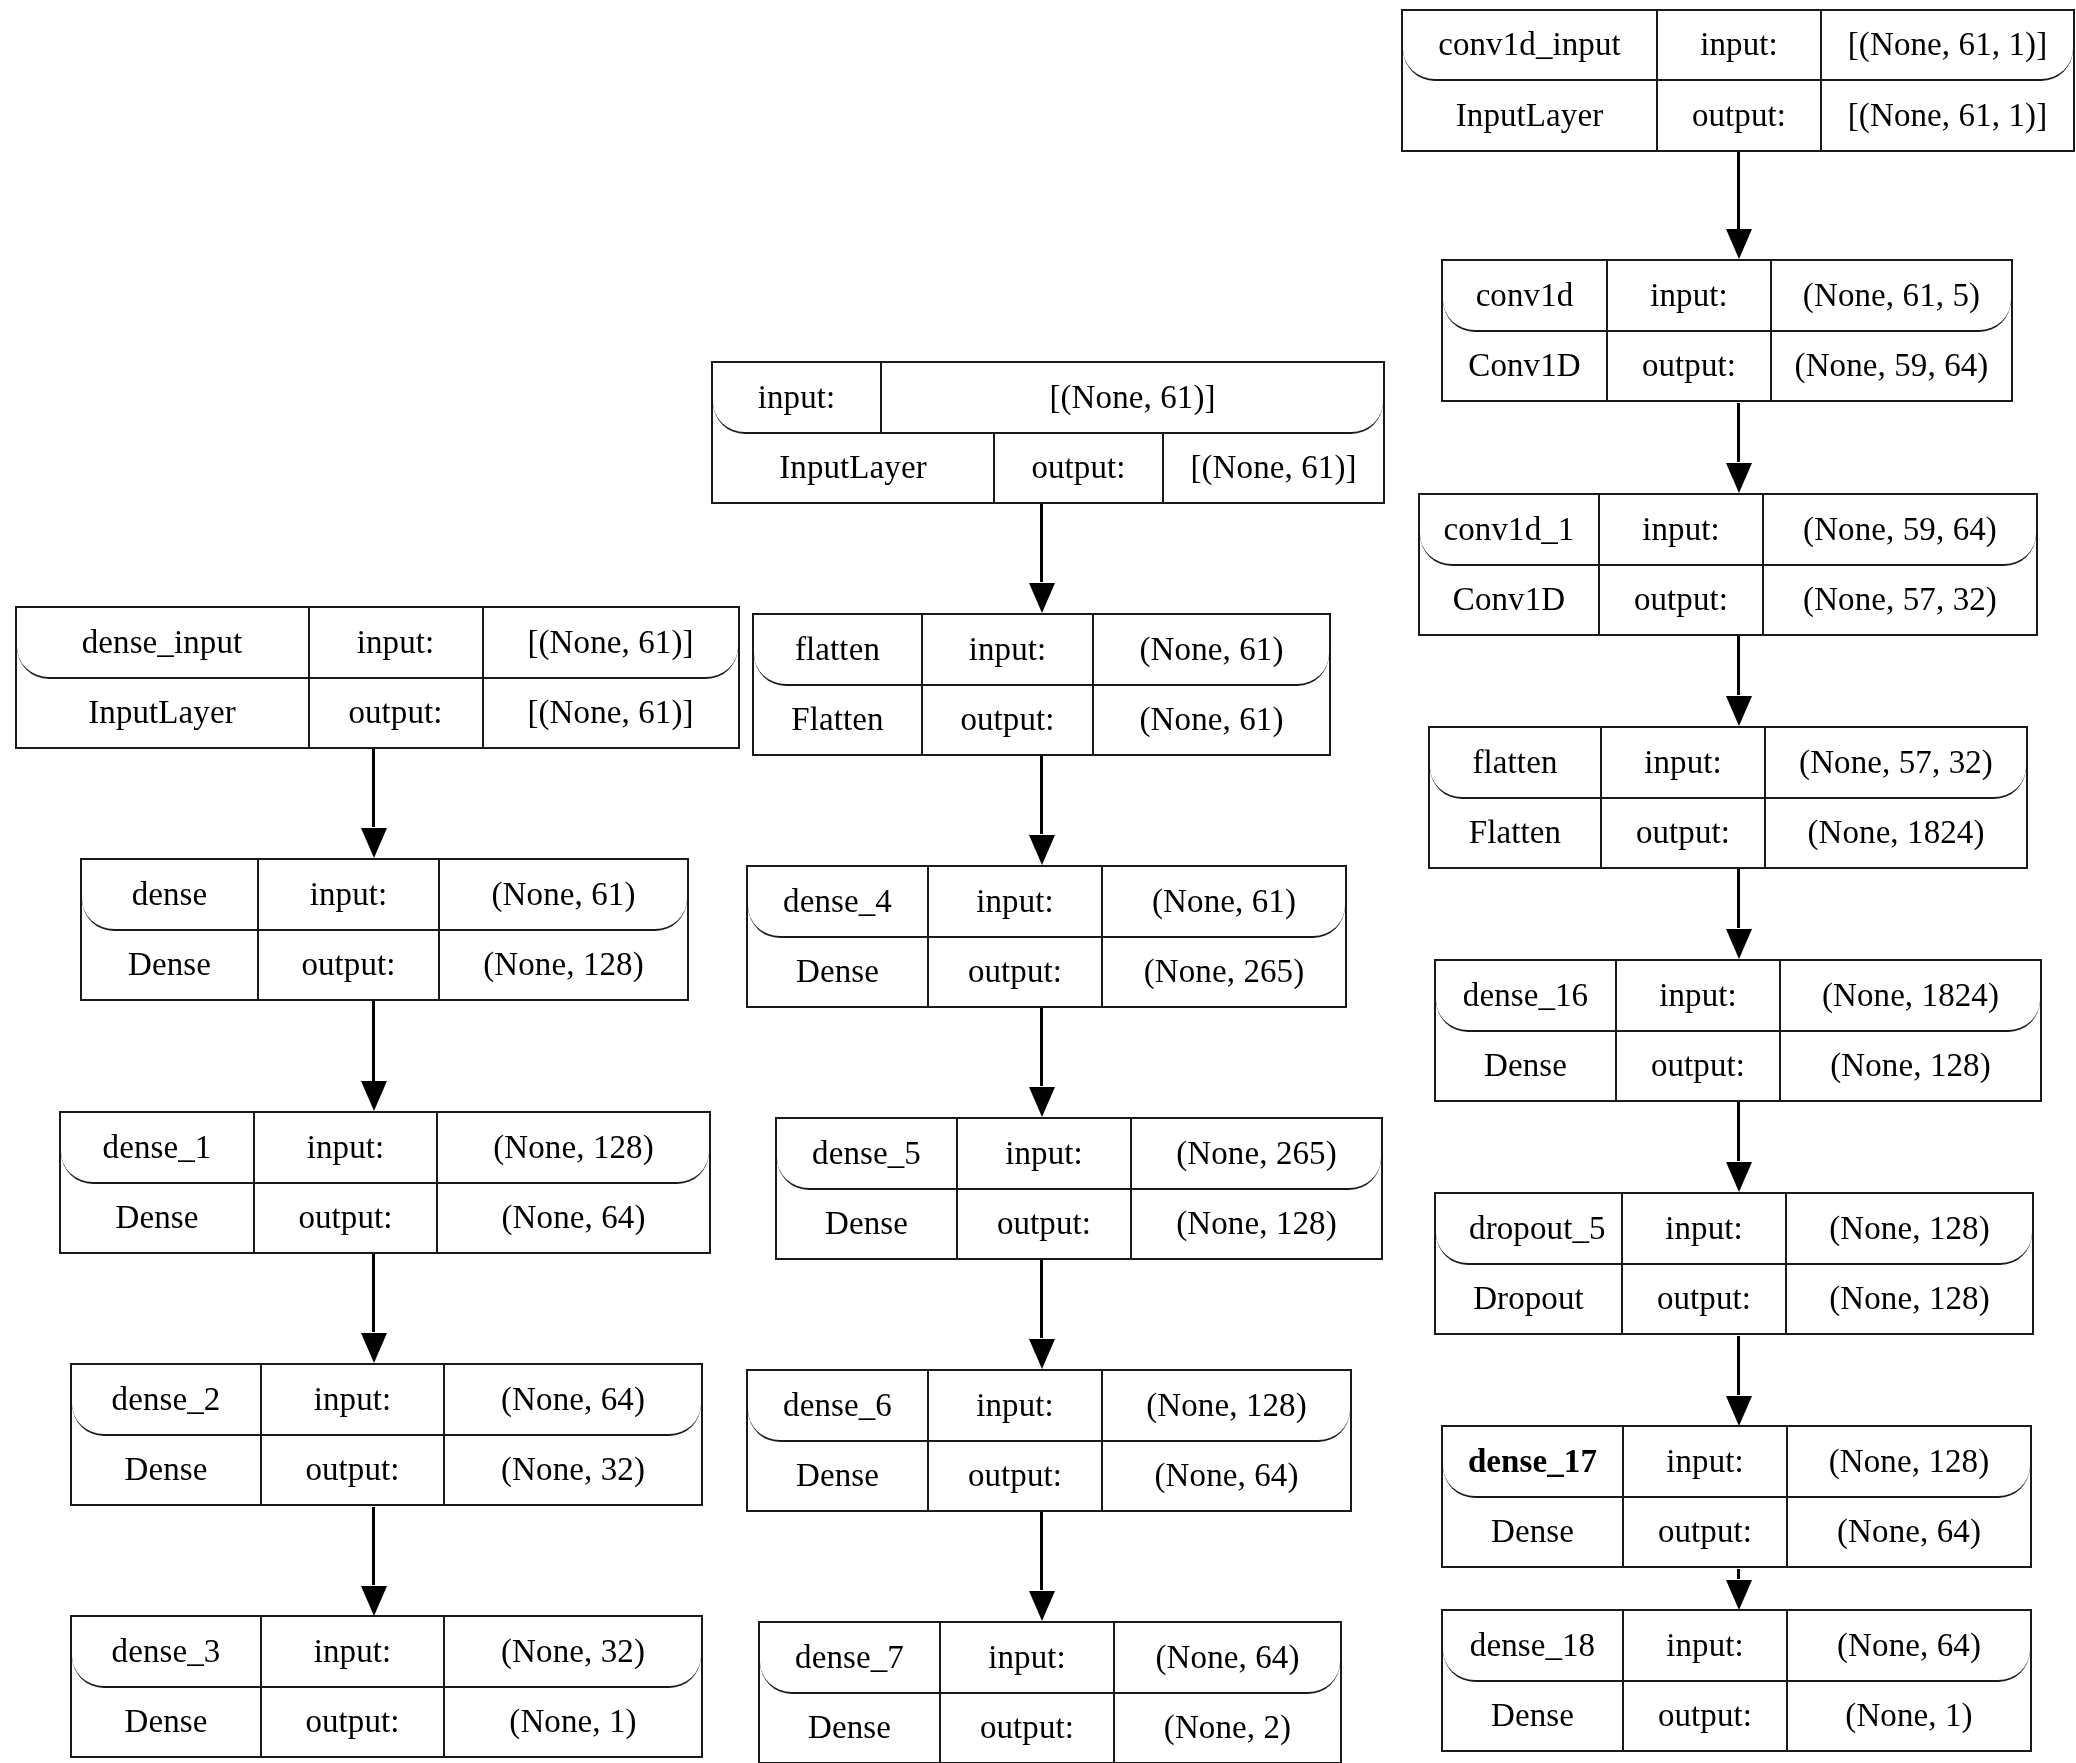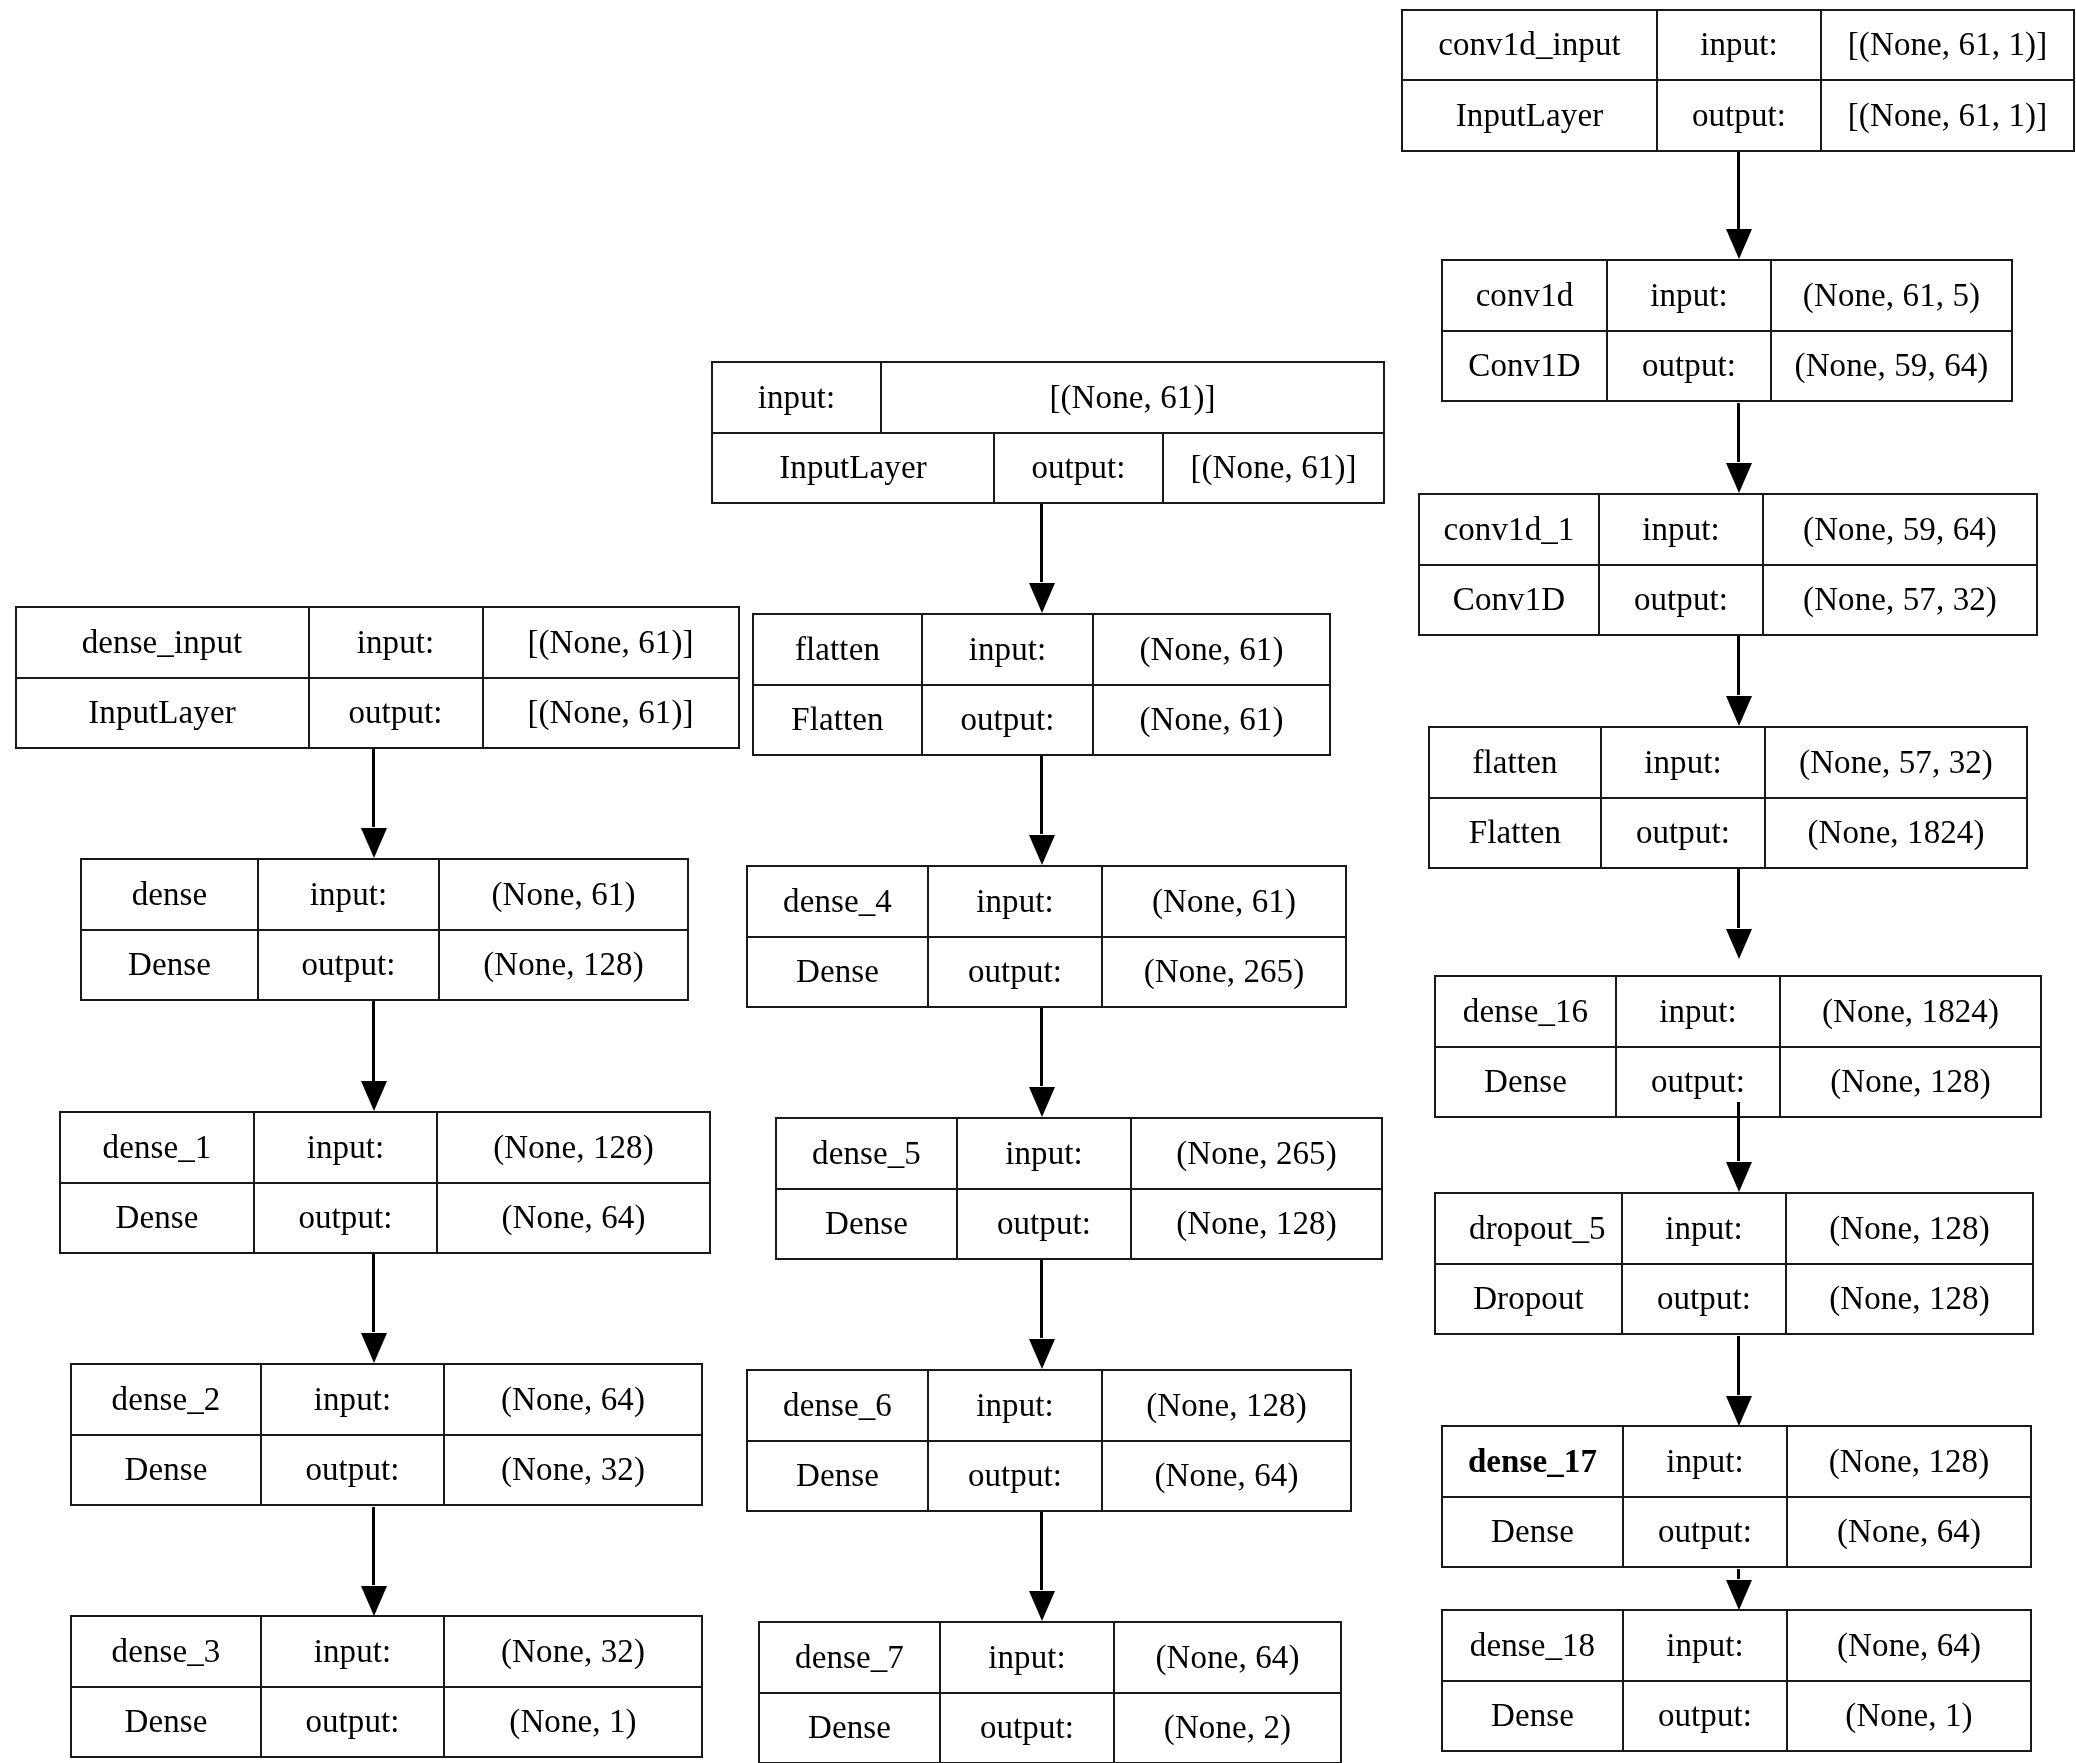--- a/index.html
+++ b/index.html
@@ -25,20 +25,21 @@
     box-sizing: border-box;
     border: 2.2px solid #1a1a1a;
     background: #ffffff;
     display: flex;
     flex-direction: column;
   }
   .node-row {
     display: flex;
     flex: 1 1 50%;
     min-height: 0;
+    border-radius: 32px;
   }
   .node-row.top {
     border-bottom: 2.2px solid #1a1a1a;
   }
   .cell {
     display: flex;
     align-items: center;
     justify-content: center;
     box-sizing: border-box;
     white-space: nowrap;
@@ -287,21 +288,21 @@
         <div class="cell c-name" style="flex: 0 0 172px;">flatten</div>
         <div class="cell c-label" style="flex: 0 0 164px;">input:</div>
         <div class="cell c-shape" style="flex: 1 1 auto;">(None, 57, 32)</div>
       </div>
       <div class="node-row bottom">
         <div class="cell c-name" style="flex: 0 0 172px;">Flatten</div>
         <div class="cell c-label" style="flex: 0 0 164px;">output:</div>
         <div class="cell c-shape" style="flex: 1 1 auto;">(None, 1824)</div>
       </div>
     </div>
-    <div class="node" style="left: 1434px; top: 959px; width: 608px; height: 143px; margin-top: 16px;">
+    <div class="node" style="left: 1434px; top: 959px; width: 608px; height: 143px;">
       <div class="node-row top">
         <div class="cell c-name" style="flex: 0 0 181px;">dense_16</div>
         <div class="cell c-label" style="flex: 0 0 164px;">input:</div>
         <div class="cell c-shape" style="flex: 1 1 auto;">(None, 1824)</div>
       </div>
       <div class="node-row bottom">
         <div class="cell c-name" style="flex: 0 0 181px;">Dense</div>
         <div class="cell c-label" style="flex: 0 0 164px;">output:</div>
         <div class="cell c-shape" style="flex: 1 1 auto;">(None, 128)</div>
       </div>

